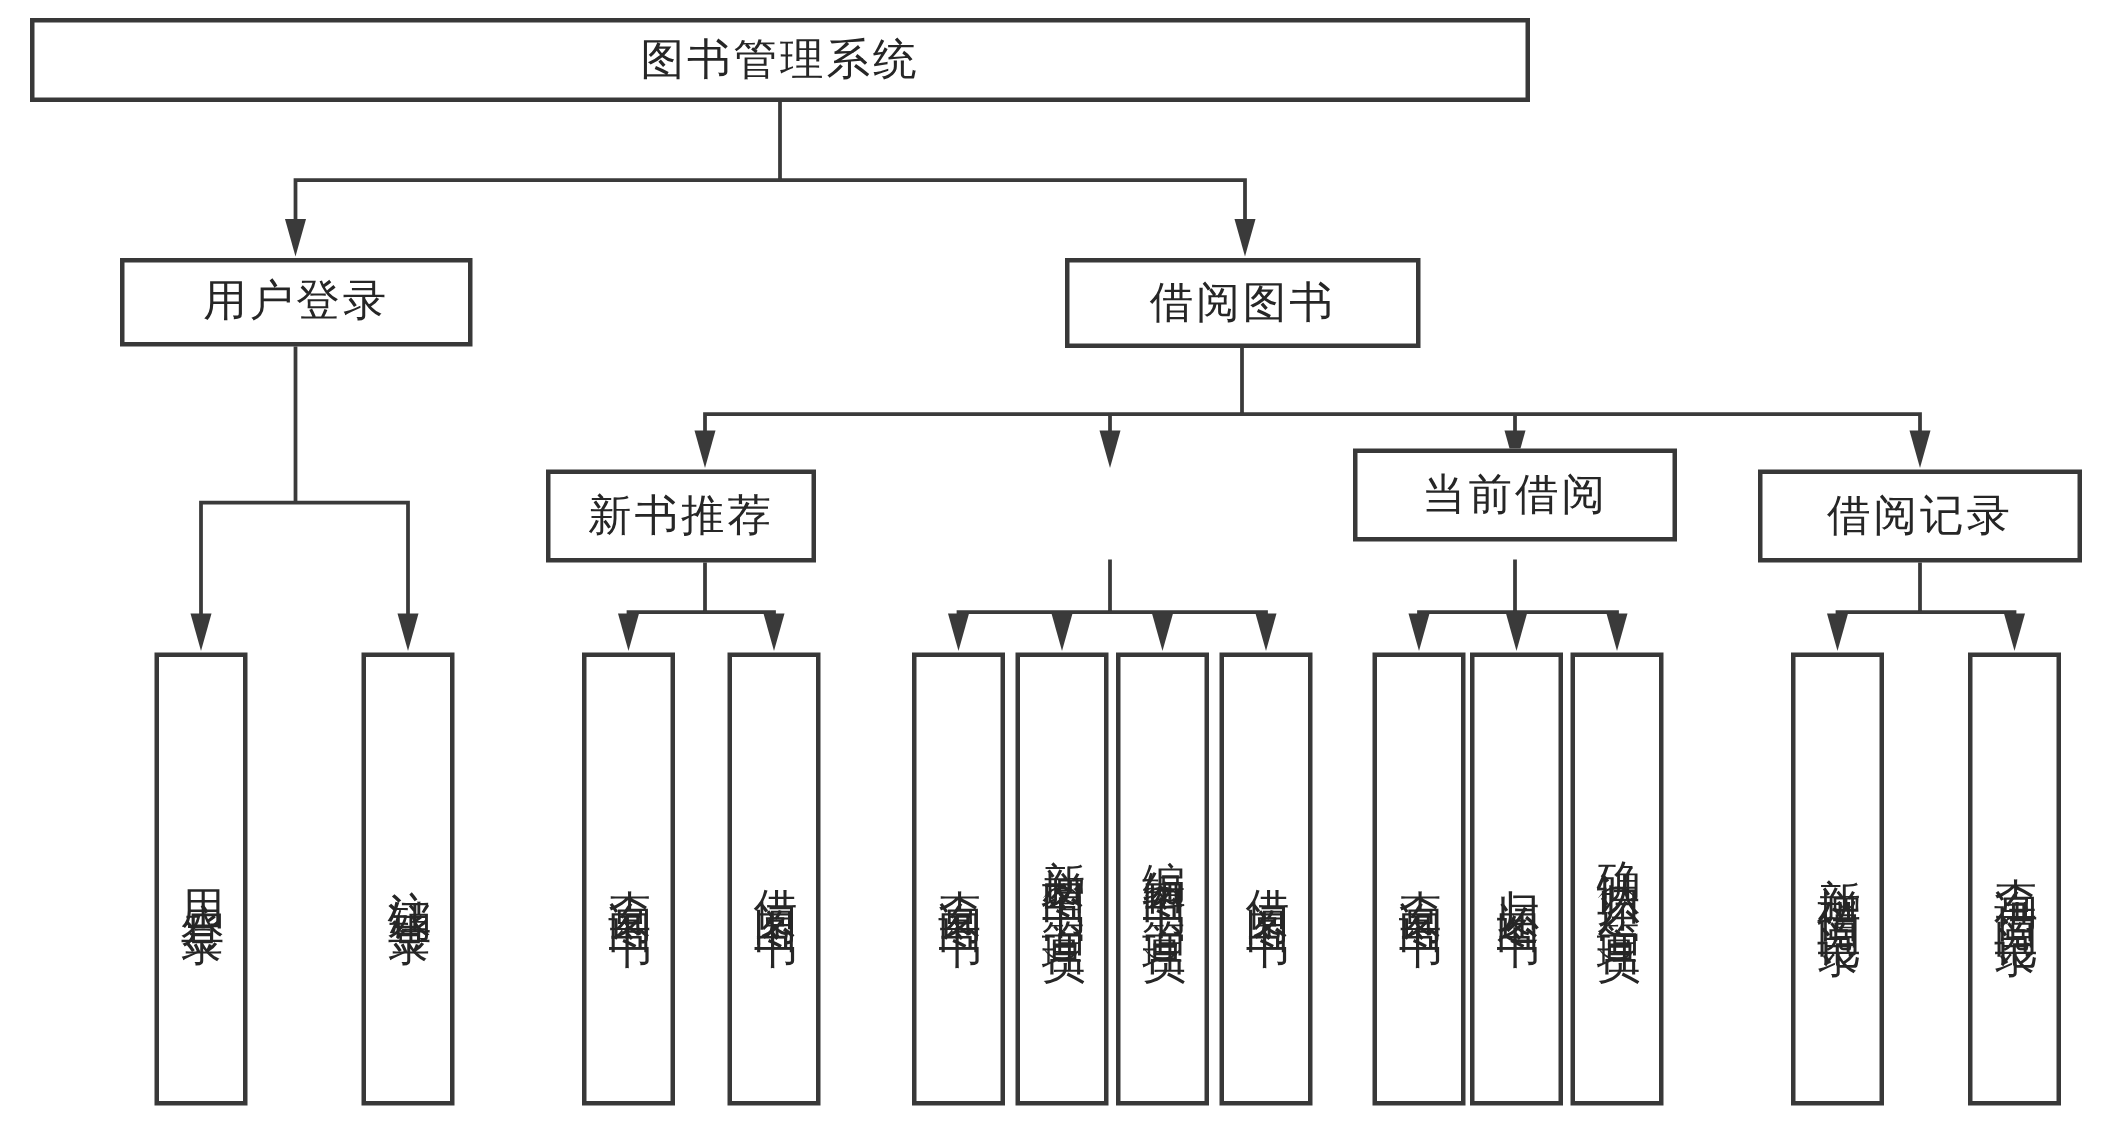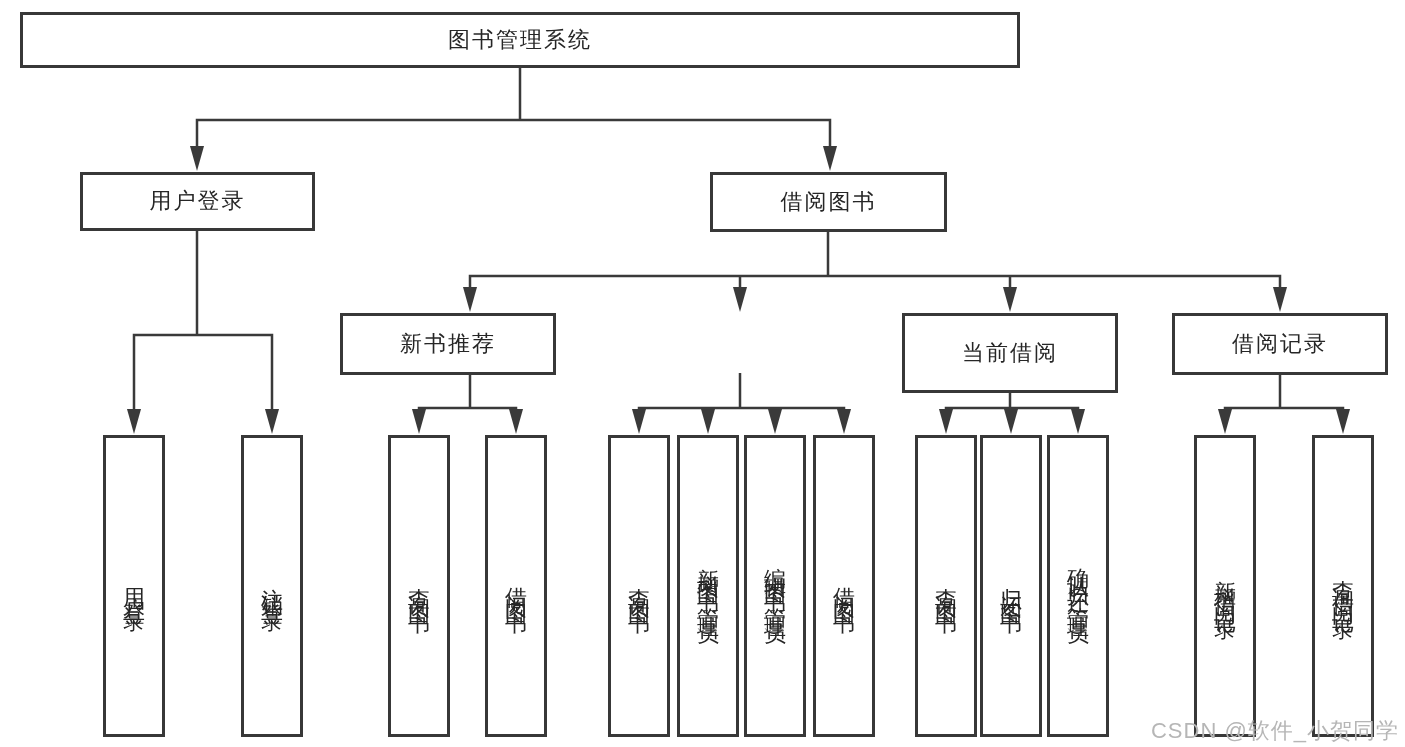--- a/index.html
+++ b/index.html
@@ -6,21 +6,21 @@
   .canvas{
     position:relative;width:1405px;height:747px;background:#ffffff;
     font-family:"Liberation Sans",sans-serif;overflow:hidden;
   }
   .connectors{position:absolute;left:0;top:0;width:1405px;height:747px;}
   .node{
     position:absolute;background:#ffffff;border:3px solid #383838;
     box-sizing:border-box;display:flex;align-items:center;justify-content:center;
     color:#262626;
   }
-  .lbl{font-size:22px;letter-spacing:2px;white-space:nowrap;line-height:1.2;}
+  .lbl{font-size:29px;letter-spacing:2px;white-space:nowrap;line-height:1.2;}
   .lbl.v{
     writing-mode:vertical-rl;text-orientation:mixed;
     letter-spacing:8px;line-height:1;white-space:normal;
   }
   .watermark{
     position:absolute;right:6px;bottom:1px;
     font-size:22px;color:#b6b6b6;letter-spacing:1px;z-index:5;
   }
 </style>
 </head>
@@ -65,24 +65,24 @@
     <span class="lbl">图书管理系统</span>
   </div>
 
   <div class="node" style="left:80px;top:172px;width:235px;height:59px">
     <span class="lbl">用户登录</span>
   </div>
   <div class="node" style="left:710px;top:172px;width:237px;height:60px">
     <span class="lbl">借阅图书</span>
   </div>
 
-  <div class="node" style="left:340px;top:313px;width:216px;height:62px">
+  <div class="node" style="left:364px;top:313px;width:180px;height:62px">
     <span class="lbl">新书推荐</span>
   </div>
-  <div class="node" style="left:902px;top:313px;width:216px;height:80px">
+  <div class="node" style="left:902px;top:299px;width:216px;height:62px">
     <span class="lbl">当前借阅</span>
   </div>
   <div class="node" style="left:1172px;top:313px;width:216px;height:62px">
     <span class="lbl">借阅记录</span>
   </div>
 
   <div class="node" style="left:103px;top:435px;width:62px;height:302px">
     <span class="lbl v">用户登录</span>
   </div>
   <div class="node" style="left:241px;top:435px;width:62px;height:302px">
@@ -119,15 +119,14 @@
     <span class="lbl v">确认归还（管理员）</span>
   </div>
 
   <div class="node" style="left:1194px;top:435px;width:62px;height:302px">
     <span class="lbl v">新增借阅记录</span>
   </div>
   <div class="node" style="left:1312px;top:435px;width:62px;height:302px">
     <span class="lbl v">查询借阅记录</span>
   </div>
 
-  <div class="watermark">CSDN @软件_小贺同学</div>
 
 </div>
 
 </body></html>

